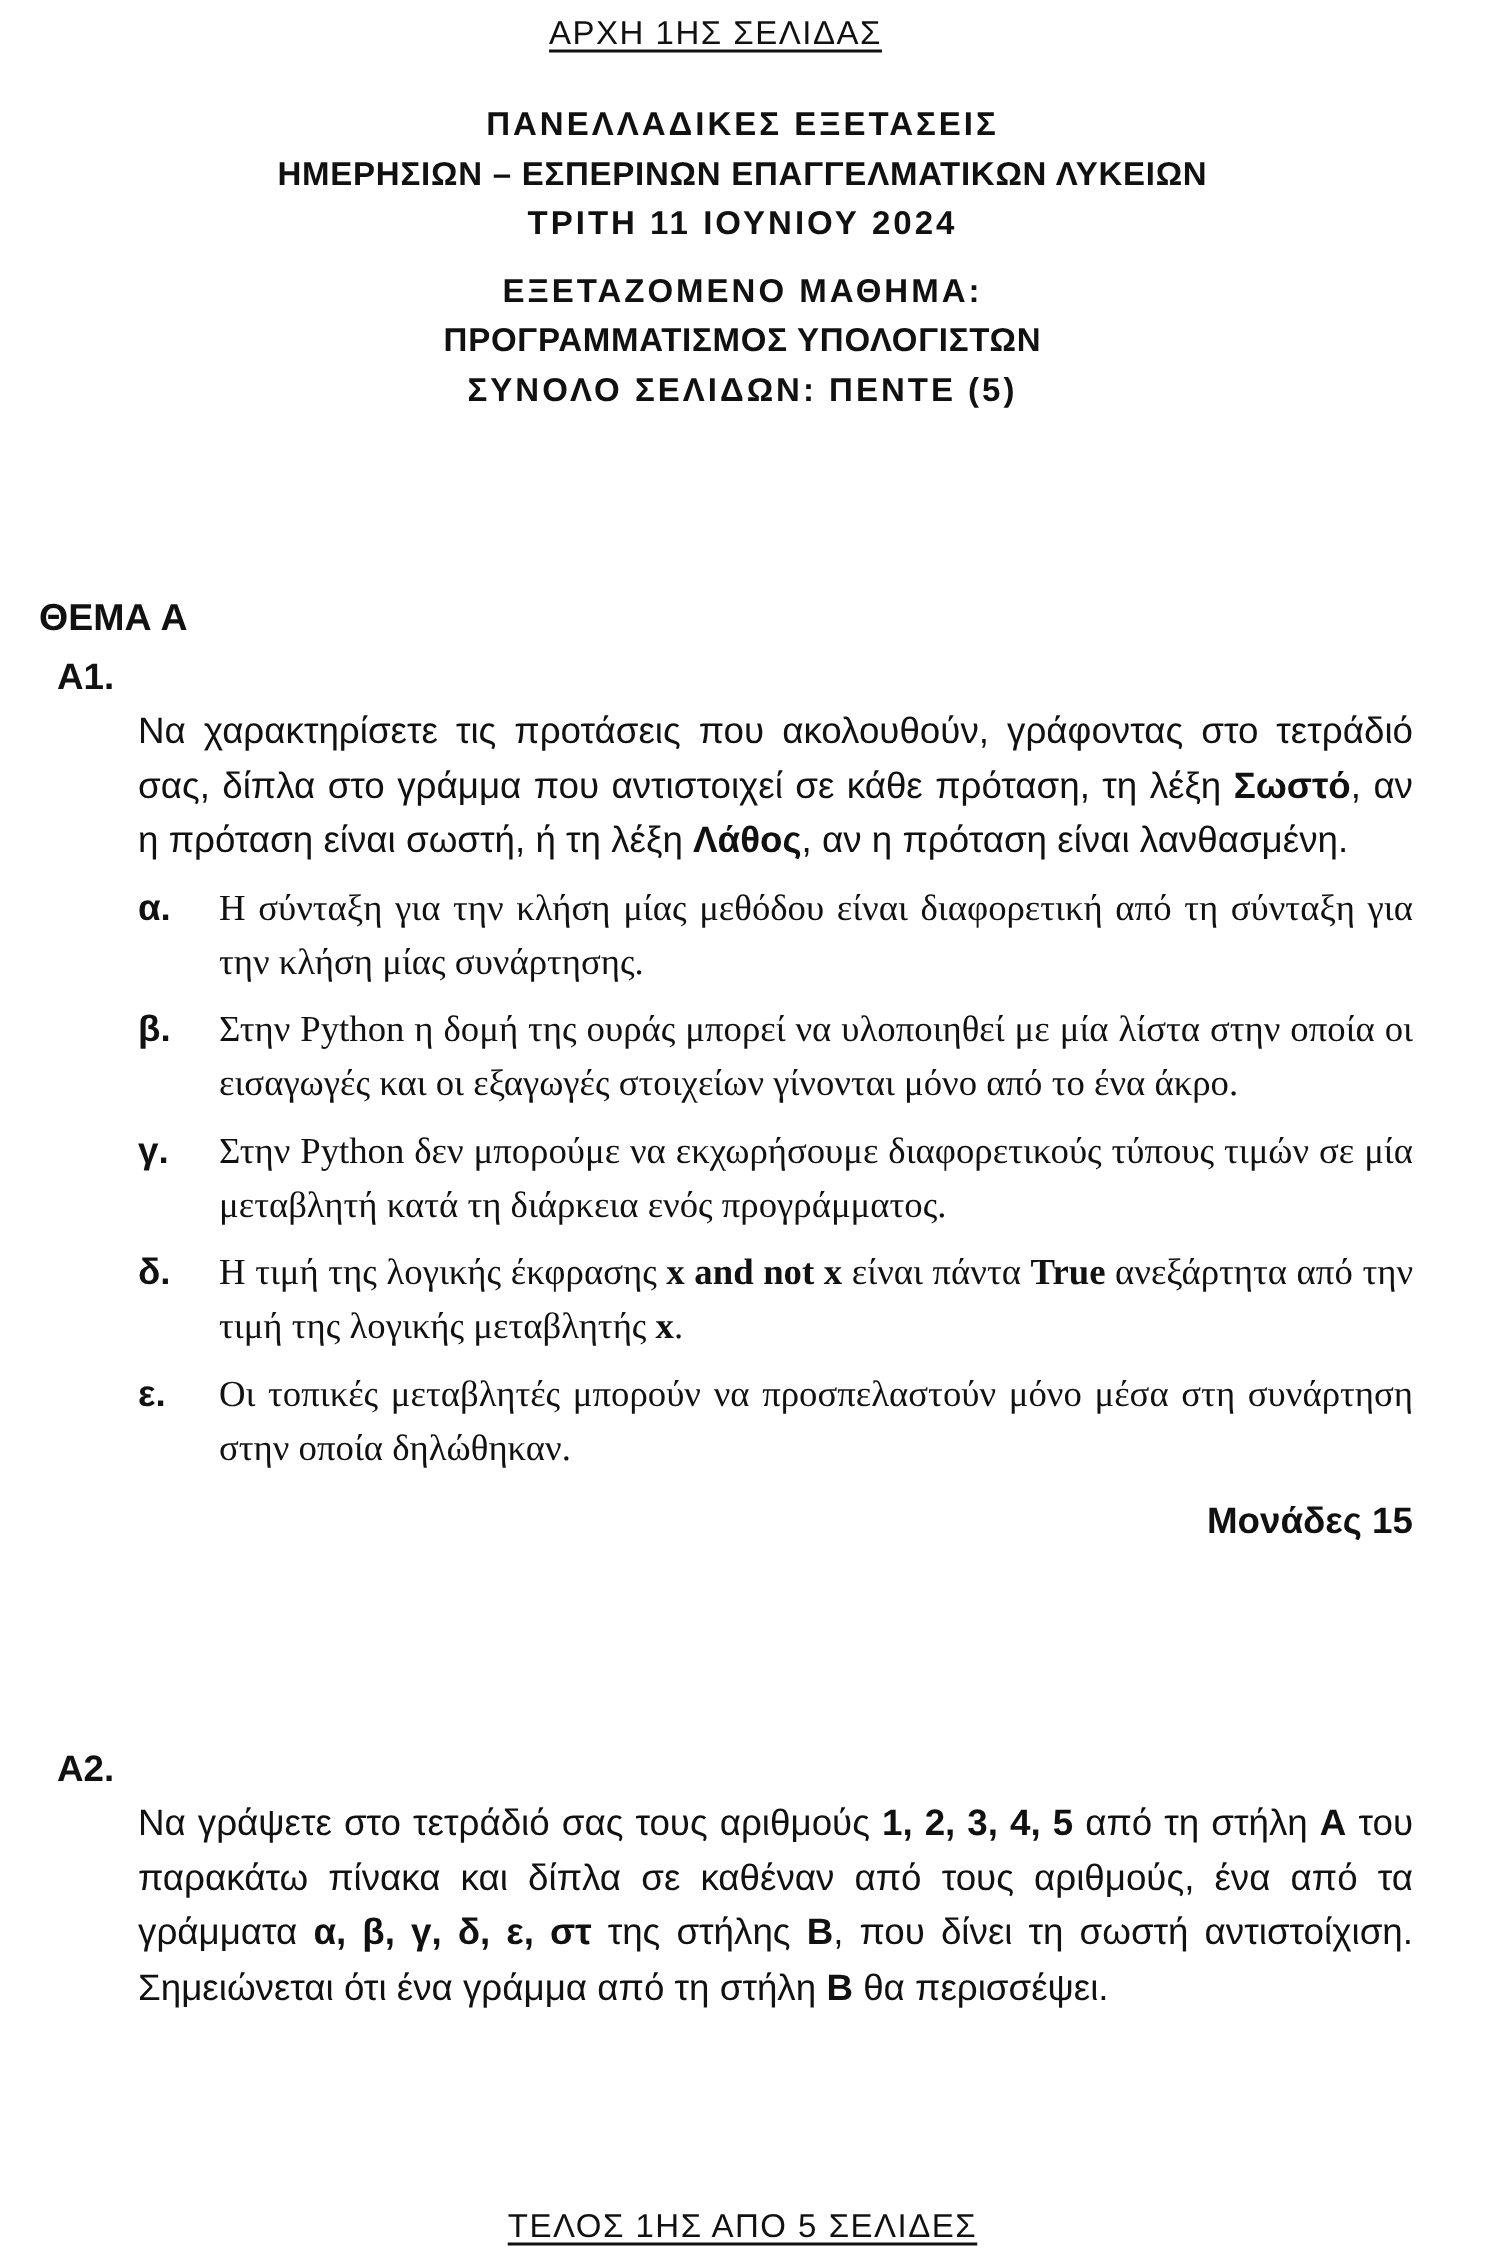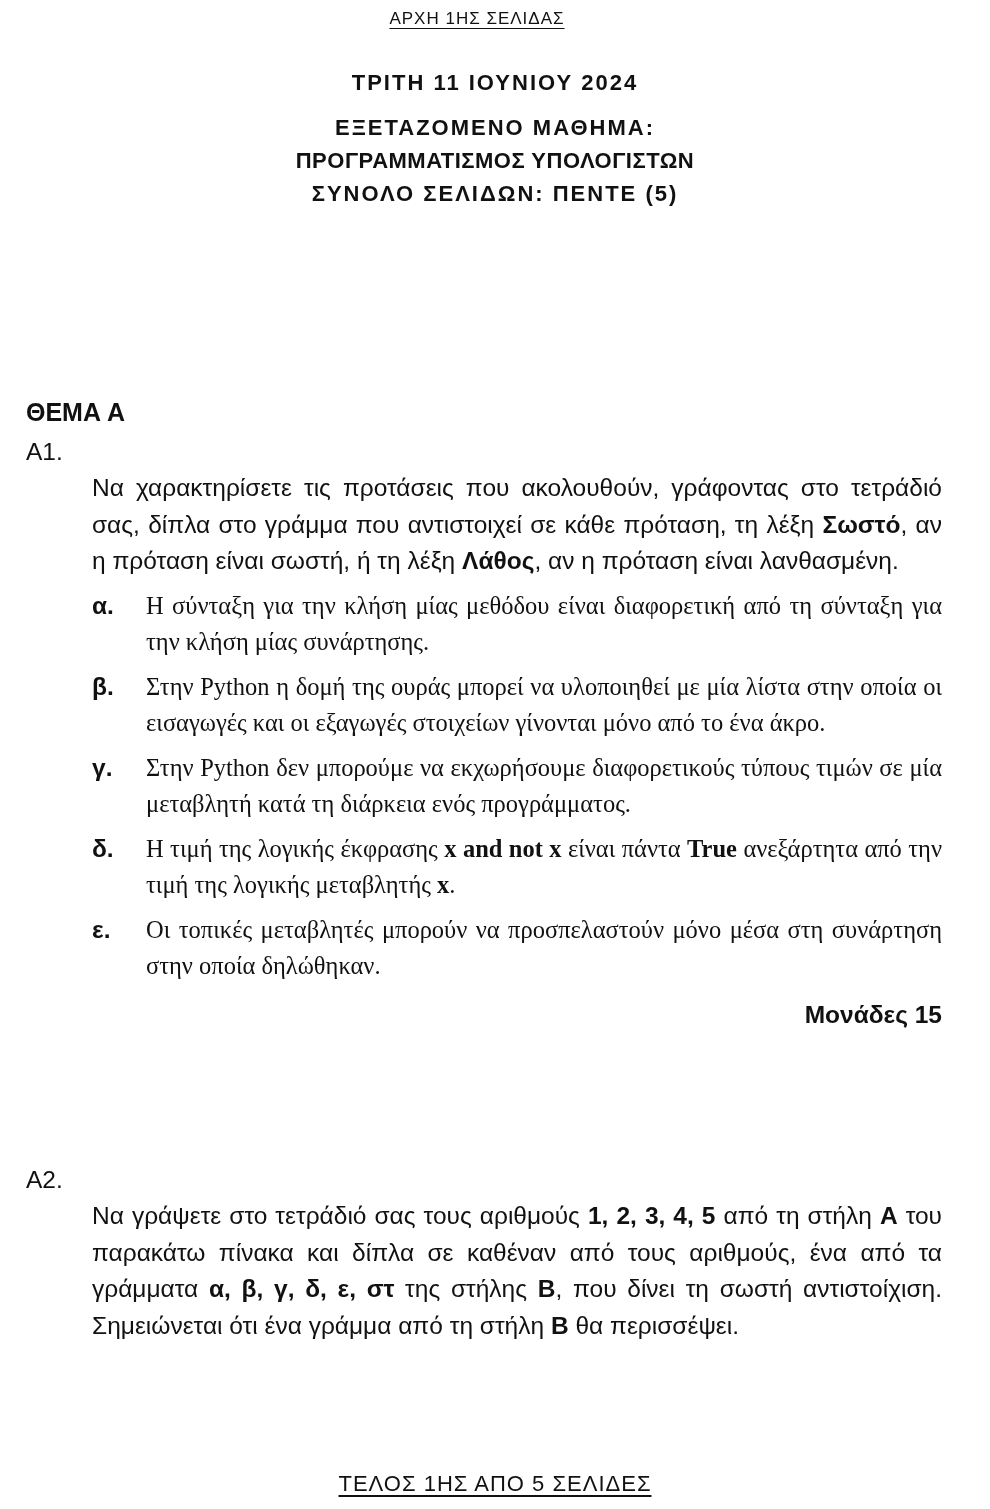--- a/index.html
+++ b/index.html
@@ -3,42 +3,42 @@
 <meta charset="utf-8">
 <style>
   html, body { margin: 0; padding: 0; background: #ffffff; }
   body {
     width: 990px; height: 1509px; position: relative; overflow: hidden;
     font-family: "Liberation Sans", "DejaVu Sans", sans-serif;
     color: #111111;
   }
   .page-header-mark {
     position: absolute; top: 9px; left: 0; width: 954px; text-align: center;
-    font-size: 17px; letter-spacing: 1px;
+    font-size: 22px; letter-spacing: 1px;
   }
   .page-header-mark span, .page-footer-mark span {
     text-decoration: underline; text-underline-offset: 4px;
   }
   .exam-header {
     position: absolute; top: 66px; left: 0; width: 990px; text-align: center;
     font-weight: bold; font-size: 22px; letter-spacing: 0.5px;
   }
   .exam-header .line { height: 33px; line-height: 33px; }
   .exam-header .line.gap { margin-top: 12px; }
   .exam-header .line.spaced { letter-spacing: 2px; }
   .theme-title {
     position: absolute; top: 398px; left: 26px;
     font-weight: bold; font-size: 25px;
   }
   .question {
     position: absolute; left: 26px; width: 916px;
     font-size: 24.5px; line-height: 36.5px;
   }
   .q-label {
-    position: absolute; left: 0; top: 0; font-weight: normal;
+    position: absolute; left: 12px; top: 0; font-weight: bold;
   }
   .q-text {
     margin-left: 66px; text-align: justify; margin-top: 36px;
   }
   .item {
     position: relative; margin-left: 66px; margin-top: 8px;
     text-align: justify;
   }
   .item-label {
     position: absolute; left: 0; top: 0; font-weight: bold;
@@ -54,20 +54,22 @@
   }
 </style>
 </head>
 <body>
 
 <div class="page-header-mark">
   <span>ΑΡΧΗ 1ΗΣ ΣΕΛΙΔΑΣ</span>
 </div>
 
 <div class="exam-header">
+  <div class="line spaced">ΠΑΝΕΛΛΑΔΙΚΕΣ ΕΞΕΤΑΣΕΙΣ</div>
+  <div class="line">ΗΜΕΡΗΣΙΩΝ – ΕΣΠΕΡΙΝΩΝ ΕΠΑΓΓΕΛΜΑΤΙΚΩΝ ΛΥΚΕΙΩΝ</div>
   <div class="line spaced">ΤΡΙΤΗ 11 ΙΟΥΝΙΟΥ 2024</div>
   <div class="line gap spaced">ΕΞΕΤΑΖΟΜΕΝΟ ΜΑΘΗΜΑ:</div>
   <div class="line">ΠΡΟΓΡΑΜΜΑΤΙΣΜΟΣ ΥΠΟΛΟΓΙΣΤΩΝ</div>
   <div class="line spaced">ΣΥΝΟΛΟ ΣΕΛΙΔΩΝ: ΠΕΝΤΕ (5)</div>
 </div>
 
 <div class="theme-title">ΘΕΜΑ Α</div>
 
 <div class="question" style="top:434px;">
   <span class="q-label">Α1.</span>

